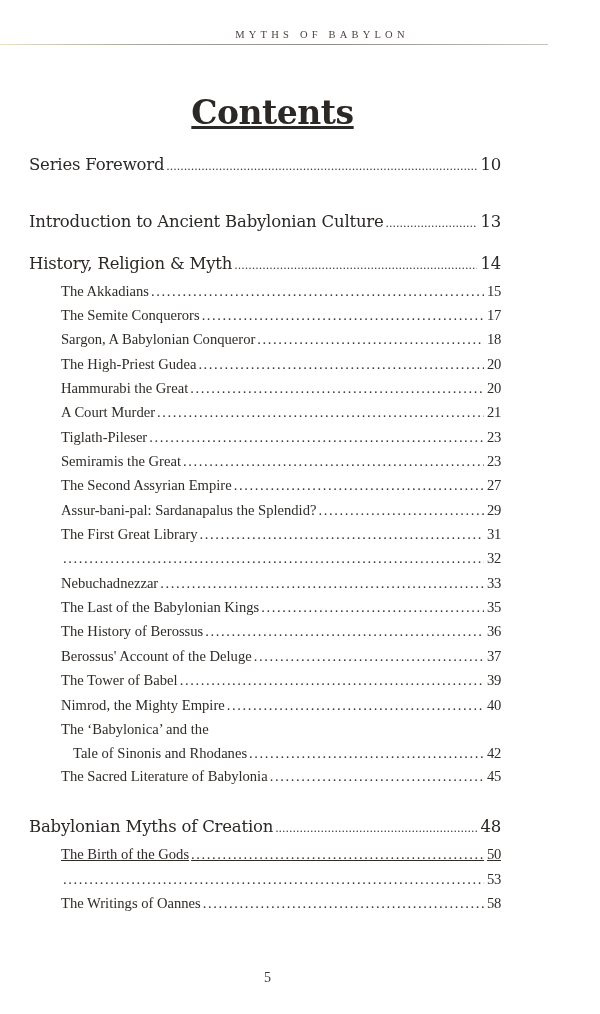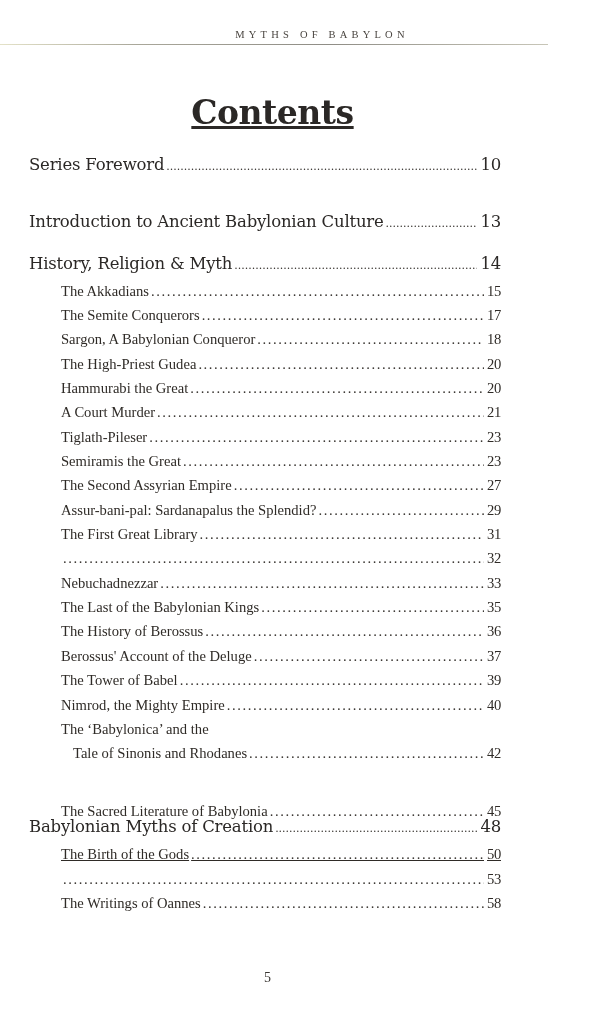--- a/index.html
+++ b/index.html
@@ -228,21 +228,21 @@
       <span class="toc-page">40</span>
     </div>
     <div class="toc-row minor" style="top: 721px;">
       <span class="toc-title">The ‘Babylonica’ and the</span>
     </div>
     <div class="toc-row minor cont" style="top: 745px;">
       <span class="toc-title">Tale of Sinonis and Rhodanes</span>
       <span class="toc-leader"></span>
       <span class="toc-page">42</span>
     </div>
-    <div class="toc-row minor" style="top: 803px; justify-content: center;">
+    <div class="toc-row minor" style="top: 768px; justify-content: center;">
       <span class="toc-title">The Sacred Literature of Babylonia</span>
       <span class="toc-leader"></span>
       <span class="toc-page">45</span>
     </div>
     <div class="toc-row major" style="top: 817px;">
       <span class="toc-title">Babylonian Myths of Creation</span>
       <span class="toc-leader"></span>
       <span class="toc-page">48</span>
     </div>
     <div class="toc-row minor" style="top: 846px; text-decoration: underline;">

